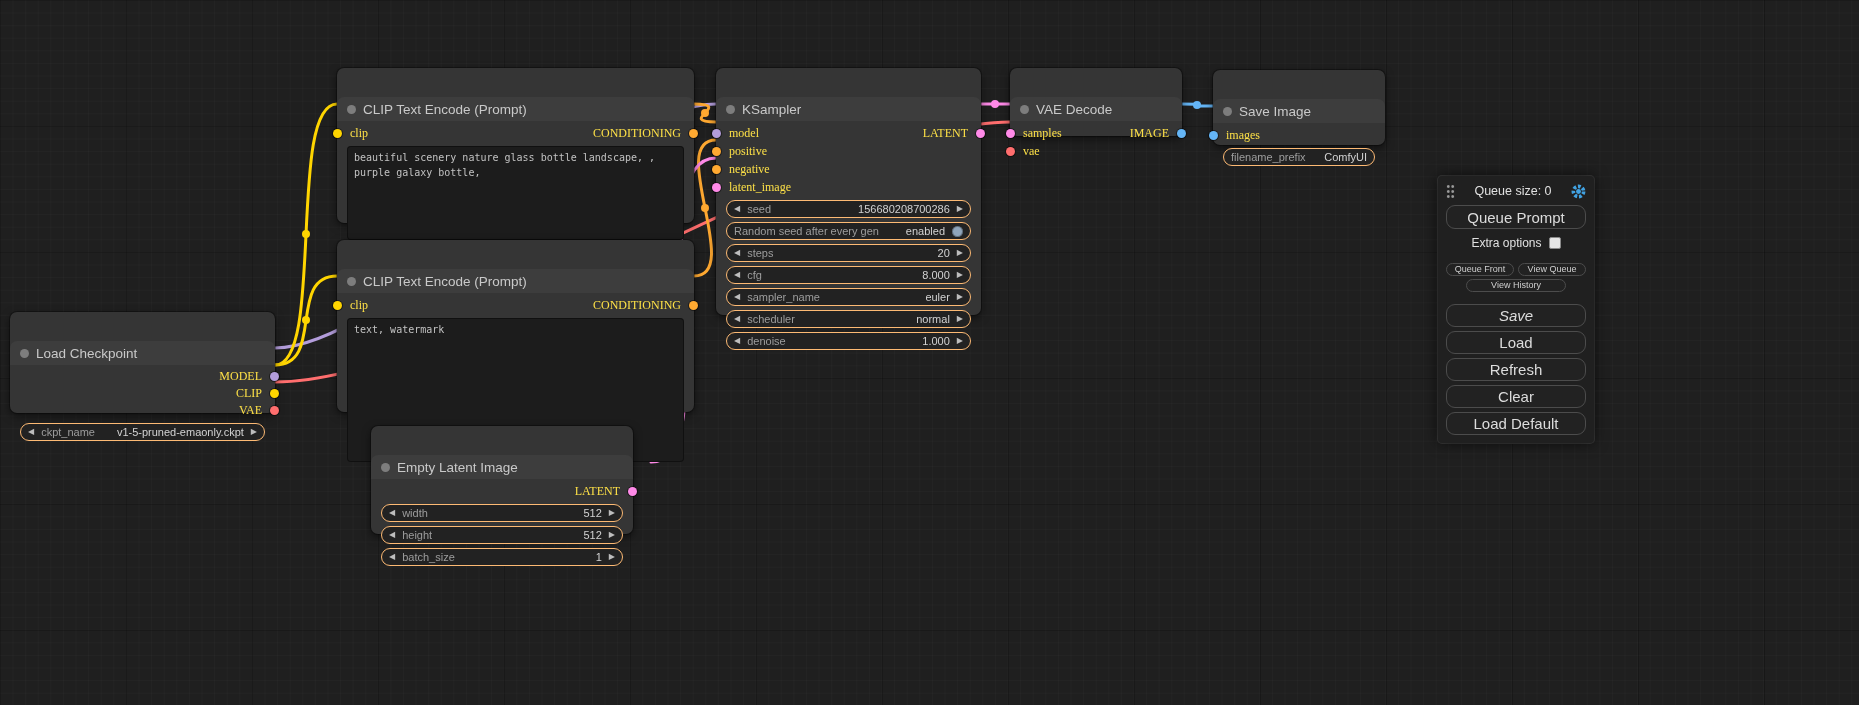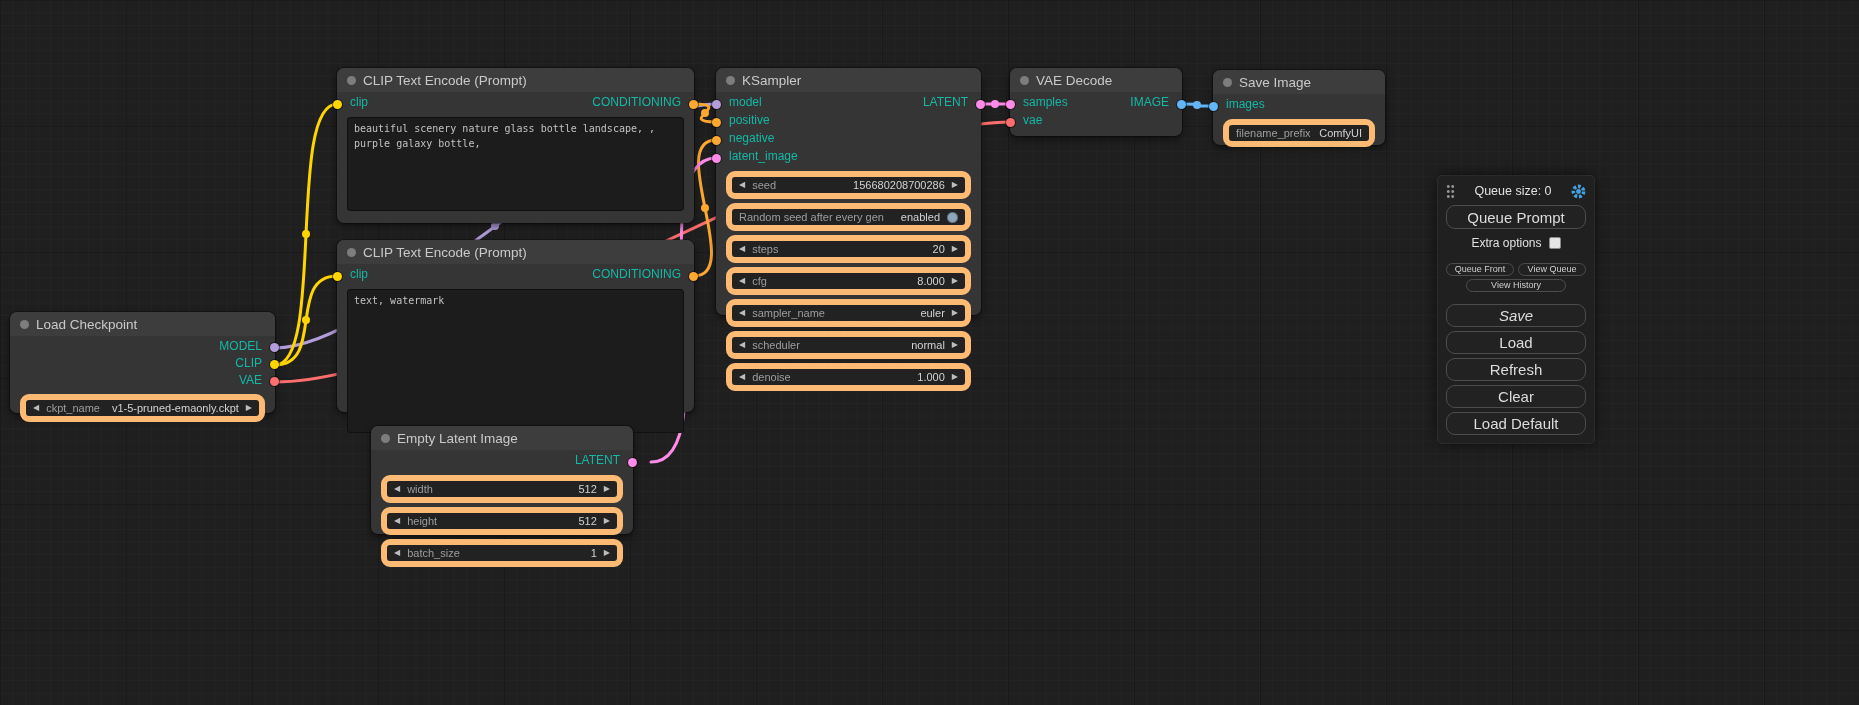--- a/index.html
+++ b/index.html
@@ -15,36 +15,36 @@
     background-size:126px 126px,126px 126px,12.6px 12.6px,12.6px 12.6px;
   }
 
   .wires{position:absolute;left:0;top:0;z-index:1;pointer-events:none;}
 
   
   .node{position:absolute;z-index:2;background:#353535;border-radius:7px;
     box-shadow:0 3px 9px rgba(0,0,0,.55), 0 0 0 1px rgba(0,0,0,.30);
     color:#c8c8c8;box-sizing:border-box;}
   .ntitle{height:24px;background:#3d3d3d;border-radius:7px 7px 0 0;display:flex;align-items:center;
-    gap:7px;padding:0 10px;font-size:13.5px;color:#c9c9c9;}
+    gap:7px;padding:0 10px;font-size:13.5px;color:#c9c9c9;margin-top:29px;}
   .tdot{width:9px;height:9px;border-radius:50%;background:#7d7d7d;flex:0 0 auto;}
   .slots{padding-top:3px;}
-  .srow{position:relative;display:flex;align-items:flex-start;height:18px;padding:0 13px;font-size:12px;color:#14b8a6;}
+  .srow{position:relative;display:flex;align-items:center;height:18px;padding:0 13px;font-size:12px;color:#fde047;font-family:Liberation Serif, serif;}
   .srow.h17{height:17px;}
   .slabel{white-space:nowrap;}
   .outl{margin-left:auto;}
   .port{position:absolute;top:50%;margin-top:-4.5px;width:9px;height:9px;border-radius:50%;
     box-shadow:0 0 0 1px rgba(0,0,0,.45);}
   .pin{left:-4px;}
   .pout{right:-4px;}
   .c-model{background:#B39DDB;} .c-clip{background:#FFD500;} .c-vae{background:#FF6E6E;}
   .c-cond{background:#FFA931;} .c-latent{background:#FF8AE8;} .c-image{background:#64B5F6;}
 
   .widget{display:flex;align-items:center;height:16px;margin:4px 10px 0 10px;background:#222;
-    border:6px solid #fdba74;border-radius:9px;padding:0 7px;font-size:11px;color:#aaa;gap:7px;}
+    border:1px solid #fdba74;border-radius:9px;padding:0 7px;font-size:11px;color:#aaa;gap:7px;}
   .warr{font-size:8px;color:#bdbdbd;line-height:16px;flex:0 0 auto;}
   .wname{color:#9d9d9d;white-space:nowrap;overflow:hidden;}
   .wval{margin-left:auto;color:#d2d2d2;white-space:nowrap;}
   .knob{width:11px;height:11px;border-radius:50%;background:#8fa5bb;flex:0 0 auto;box-shadow:inset 0 0 0 1px rgba(0,0,0,.3);}
 
   .textbox{margin:4px 10px 0 10px;background:#1c1c1c;border-radius:4px;padding:5px 7px;
     font-family:"DejaVu Sans Mono",monospace;font-size:10px;line-height:1.45;color:#c2c2c2;
     overflow:hidden;box-sizing:border-box;white-space:pre-wrap;box-shadow:inset 0 0 0 1px rgba(0,0,0,.4);}
 
   

